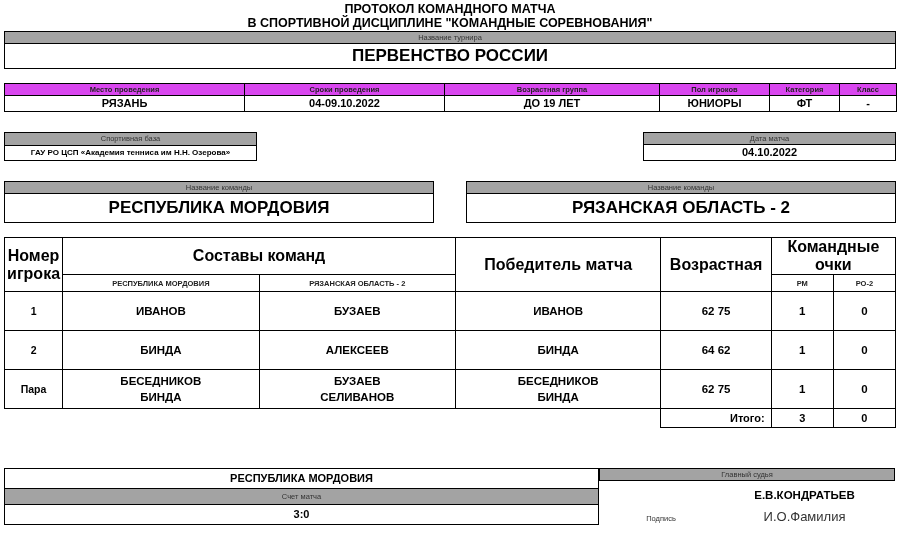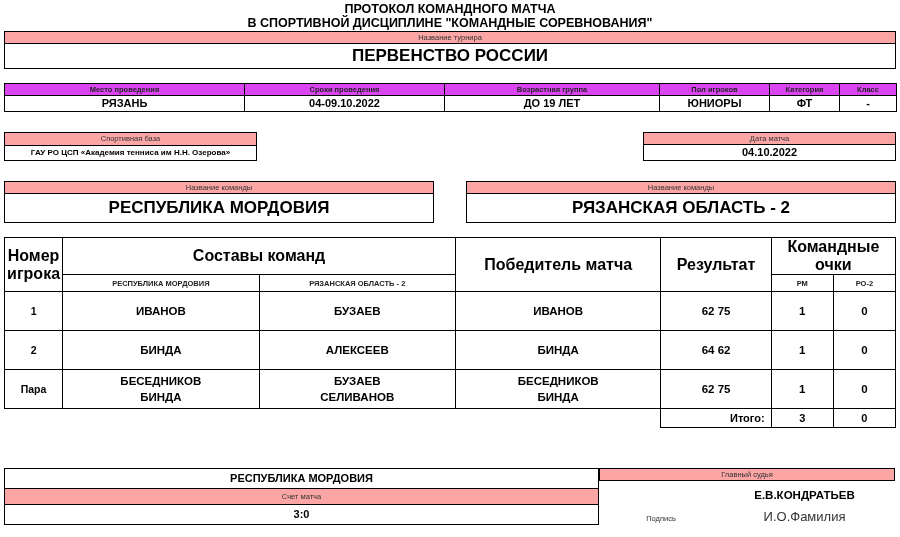--- a/index.html
+++ b/index.html
@@ -45,21 +45,21 @@
     font-size: 7.5px;
     font-weight: bold;
     background: #d946ef;
     color: #222222;
     height: 11px;
     line-height: 11px;
   }
   .lbl-plain {
     font-size: 7.5px;
     font-weight: normal;
-    background: #fca5a5;
+    background: #a3a3a3;
     color: #333333;
     height: 11px;
     line-height: 11px;
   }
   .val-big {
     font-size: 17px;
     font-weight: bold;
     height: 24px;
     line-height: 24px;
   }
@@ -287,21 +287,21 @@
       <col style="width:62px">
     </colgroup>
     <tbody>
         <tr>
       <td class="hdr" rowspan="2">
         <div>Номер</div>
         <div>игрока</div>
       </td>
       <td class="hdr" colspan="2">Составы команд</td>
       <td class="hdr" rowspan="2">Победитель матча</td>
-      <td class="hdr" rowspan="2">Результат</td>
+      <td class="hdr" rowspan="2">Возрастная</td>
       <td class="hdr" colspan="2">Командные очки</td>
     </tr>
     <tr>
       <td class="hdr-sub">РЕСПУБЛИКА МОРДОВИЯ</td>
       <td class="hdr-sub">РЯЗАНСКАЯ ОБЛАСТЬ - 2</td>
       <td class="hdr-sub">РМ</td>
       <td class="hdr-sub">РО-2</td>
     </tr>
 
     <tr>

